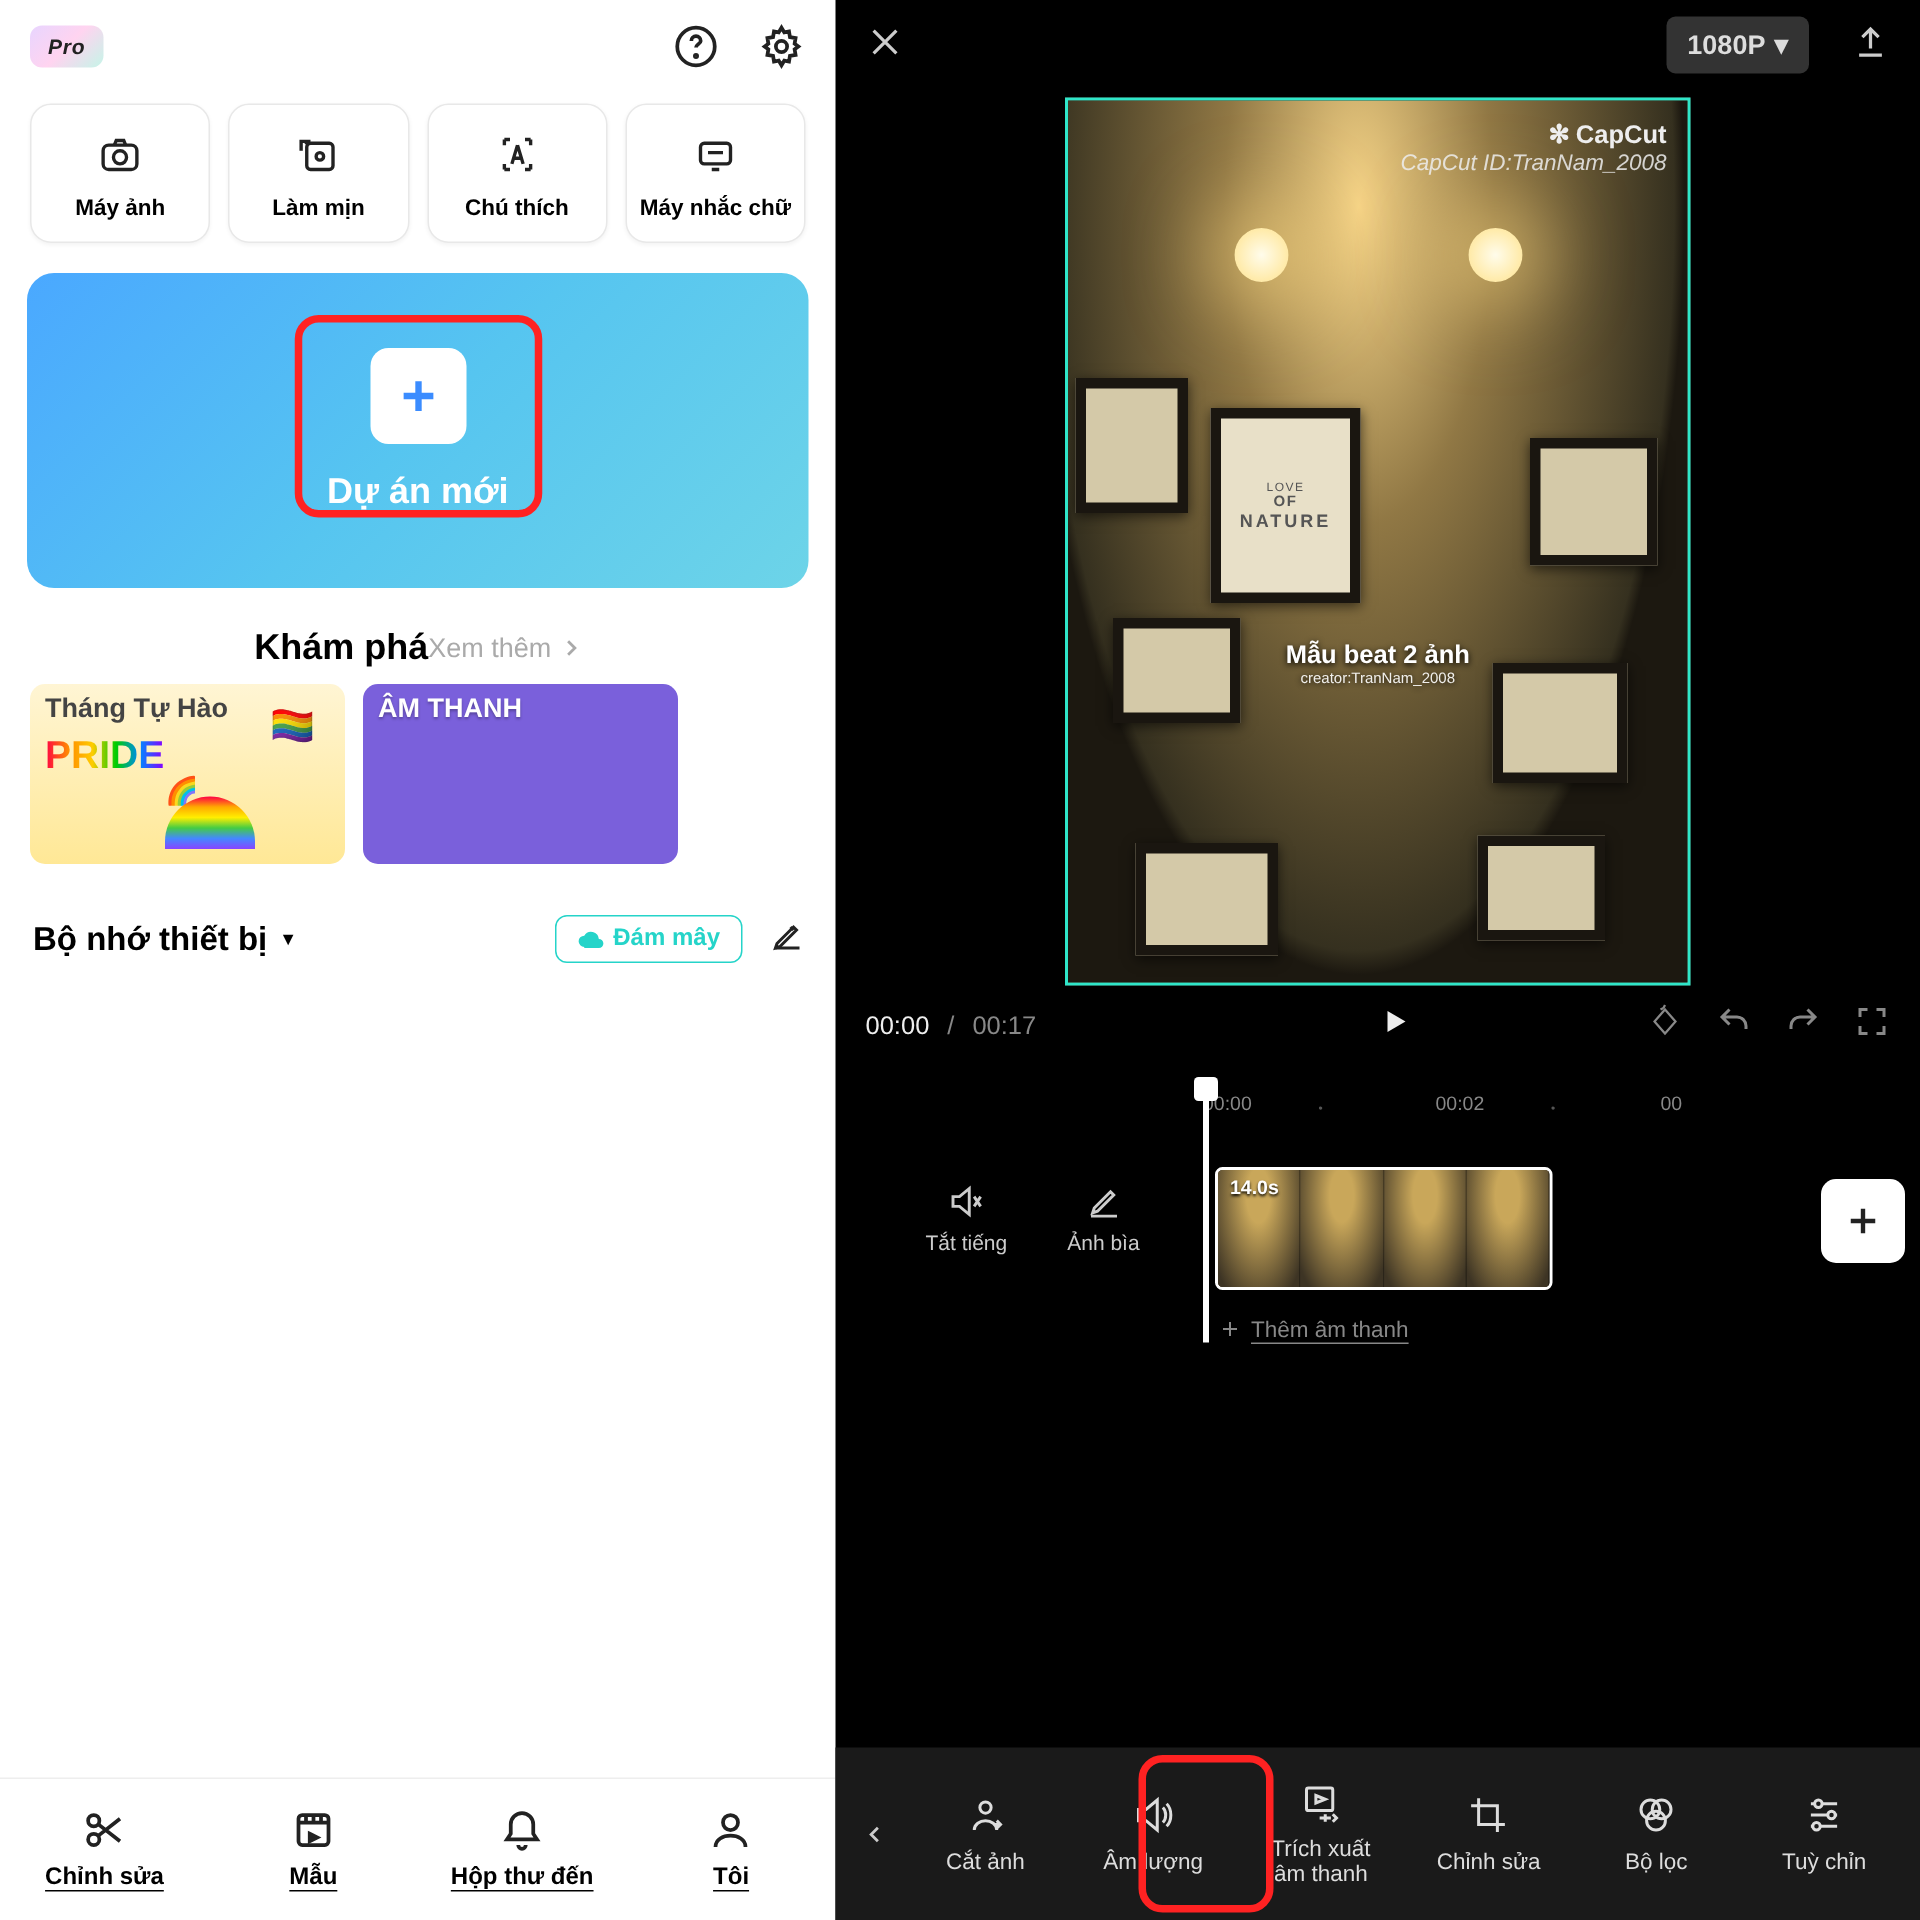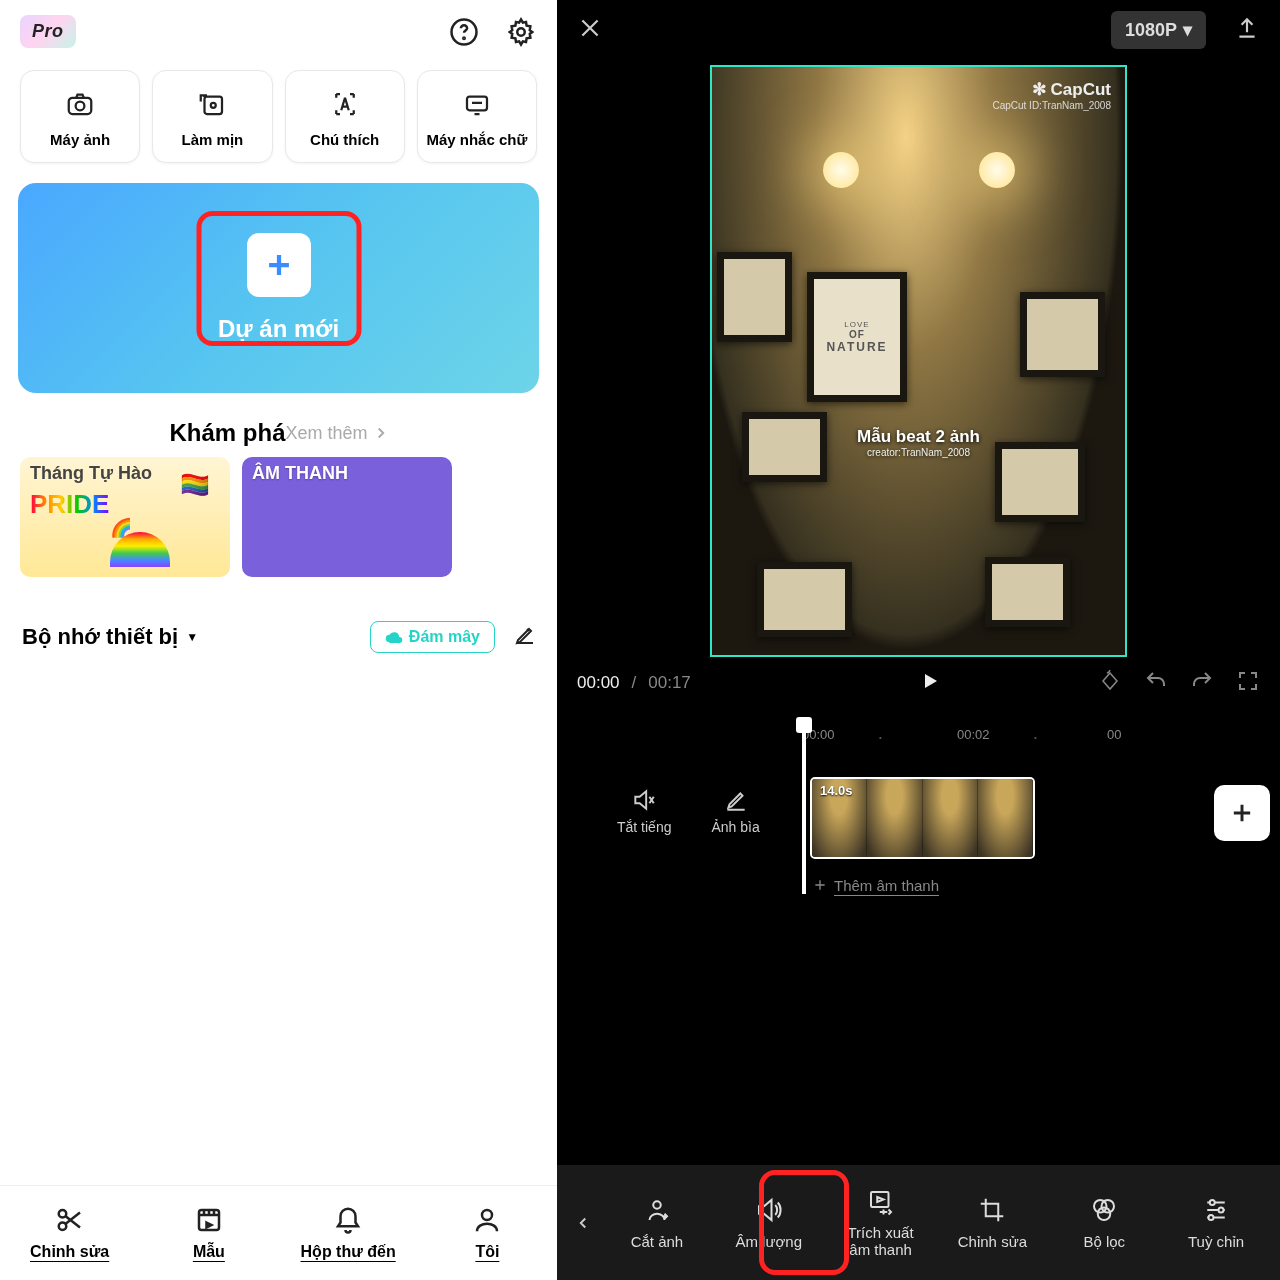--- a/index.html
+++ b/index.html
@@ -2,21 +2,21 @@
 <html><head>
 <meta charset="utf-8">
 <style>
 * { margin: 0; padding: 0; box-sizing: border-box; }
 body { font-family: -apple-system, BlinkMacSystemFont, "Segoe UI", sans-serif; background: #fff; width: 1280px; height: 1280px; display: flex; }
 .left-panel { width: 557px; height: 100%; background: #fff; display: flex; flex-direction: column; position: relative; }
 .right-panel { width: 723px; height: 100%; background: #000; display: flex; flex-direction: column; position: relative; }
 
 
 .lp-header { display: flex; align-items: center; justify-content: space-between; padding: 15px 20px 10px 20px; }
-.pro-badge { background: linear-gradient(135deg, #e8d5ff, #ffd4f0, #c5f5e8); color: #222; font-weight: 900; font-size: 18px; padding: 6px 12px; border-radius: 8px; font-style: italic; letter-spacing: 0.5px; }
+.pro-badge { background: linear-gradient(135deg, #e8d5ff, #ffd4f0, #c5f5e8); color: #222; font-weight: 900; font-size: 14px; padding: 6px 12px; border-radius: 8px; font-style: italic; letter-spacing: 0.5px; }
 .lp-header-icons { display: flex; gap: 25px; }
 .icon-btn { width: 32px; height: 32px; display: flex; align-items: center; justify-content: center; cursor: pointer; }
 .icon-btn svg { width: 30px; height: 30px; }
 
 .quick-actions { display: flex; gap: 12px; padding: 12px 20px; }
 .qa-card { flex: 1; background: #fff; border: 1px solid #e8e8e8; border-radius: 14px; padding: 18px 8px 14px; display: flex; flex-direction: column; align-items: center; gap: 12px; box-shadow: 0 1px 3px rgba(0,0,0,0.05); }
 .qa-card svg { width: 30px; height: 30px; }
 .qa-label { font-size: 15px; font-weight: 600; }
 
 .new-project { margin: 8px 18px; background: linear-gradient(135deg, #4aa8ff, #56c5f0, #6dd4e8); border-radius: 18px; padding: 50px 0; display: flex; flex-direction: column; align-items: center; position: relative; }
@@ -33,21 +33,21 @@
 .explore-card { width: 210px; height: 120px; border-radius: 10px; position: relative; flex-shrink: 0; overflow: hidden; }
 .ec1 { background: linear-gradient(180deg, #a8e89a 0%, #f5e98a 100%); }
 .ec2 { background: linear-gradient(180deg, #fff5d4 0%, #ffe896 100%); }
 .ec3 { background: #7a60db; }
 .ec-title { position: absolute; top: 6px; left: 10px; color: #fff; font-size: 18px; font-weight: 800; text-shadow: 0 1px 2px rgba(0,0,0,0.3); }
 .ec1-text { position: absolute; bottom: 14px; left: 10px; font-family: Impact, sans-serif; font-size: 24px; line-height: 0.95; color:#fff; -webkit-text-stroke: 2px #1a7a1a; font-weight: 900; }
 .ec2-text { position: absolute; top: 32px; left: 10px; font-family: Impact, sans-serif; font-size: 26px; font-weight: 900; background: linear-gradient(90deg, #f04, #ff8c00, #fc0, #0c0, #08f, #80f); -webkit-background-clip: text; -webkit-text-fill-color: transparent; }
 .ec2-deco { position: absolute; right: 10px; top: 10px; width: 120px; height: 100px; }
 .rainbow { position: absolute; bottom: 0; right: 50px; width: 60px; height: 35px; border-top-left-radius: 60px; border-top-right-radius: 60px; background: linear-gradient(180deg, #f04, #fa0, #fe0, #4c4, #48f, #84f); }
 
-.storage-row { display: flex; align-items: center; gap: 8px; padding: 44px 20px 10px 22px; }
+.storage-row { display: flex; align-items: center; gap: 8px; padding: 34px 20px 10px 22px; }
 .storage-title { font-size: 22px; font-weight: 800; }
 .storage-caret { font-size: 12px; }
 .storage-right { margin-left: auto; display: flex; align-items: center; gap: 18px; }
 .cloud-btn { border: 1.5px solid #25d4c9; color: #25d4c9; font-size: 16px; font-weight: 600; padding: 6px 14px; border-radius: 8px; display: flex; align-items: center; gap: 6px; }
 .edit-pen svg { width: 24px; height: 24px; }
 
 .empty-msg { text-align: center; color: #888; font-size: 20px; padding-top: 200px; }
 
 .bottom-nav { position: absolute; bottom: 0; left: 0; right: 0; height: 95px; display: flex; border-top: 1px solid #eee; background: #fff; }
 .bn-item { flex: 1; display: flex; flex-direction: column; align-items: center; justify-content: center; gap: 8px; }
@@ -58,21 +58,21 @@
 .rp-header { height: 60px; display: flex; align-items: center; padding: 0 20px; gap: 20px; }
 .rp-close svg { width: 26px; height: 26px; stroke: #ccc; }
 .rp-header-right { margin-left: auto; display: flex; align-items: center; gap: 28px; }
 .res-btn { background: #333; color: #ddd; font-size: 18px; font-weight: 600; padding: 8px 14px; border-radius: 6px; display: flex; align-items: center; gap: 6px; }
 .export-icon svg { width: 26px; height: 26px; stroke: #ccc; }
 
 .preview { width: 417px; height: 592px; margin: 5px auto 0; border: 2px solid #2fe6c9; position: relative; background: #3d3424; overflow: hidden; }
 .pv-dark { position: absolute; inset: 0; background: radial-gradient(ellipse at 47% 12%, rgba(255,220,140,0.95) 0px, rgba(200,165,90,0.6) 90px, #35301f 210px, #1c1810 70%); }
 .pv-watermark { position: absolute; top: 12px; right: 14px; text-align: right; color: #eee; }
 .pv-wm-logo { font-size: 17px; font-weight: 800; display: flex; align-items: center; gap: 4px; justify-content: flex-end; }
-.pv-wm-sub { font-size: 10px; opacity: 0.85; }
+.pv-wm-sub { font-size: 15px; opacity: 0.85; font-style: italic; }
 .pv-lamp { position: absolute; top: 85px; left: 50%; transform: translateX(-50%); display: flex; gap: 120px; }
 .bulb { width: 36px; height: 36px; background: radial-gradient(circle, #fffceb, #ffe28a); border-radius: 50%; box-shadow: 0 0 50px 20px rgba(255,220,130,0.5); }
 .frame { position: absolute; border: 7px solid #1a1610; background: #d4c9a8; box-shadow: 0 2px 8px rgba(0,0,0,0.6); }
 .f-nature { top: 205px; left: 95px; width: 100px; height: 130px; background: #e8e0c8; display:flex; flex-direction:column; align-items:center; justify-content:center; font-size:9px; color:#555; letter-spacing:1px; }
 .f-nature .n1 { font-size: 8px; }
 .f-nature .n2 { font-size: 10px; font-weight: bold; }
 .f-nature .n3 { font-size: 12px; font-weight: 900; letter-spacing: 2px; }
 .f2 { top: 225px; right: 20px; width: 85px; height: 85px; }
 .f3 { top: 185px; left: 5px; width: 75px; height: 90px; }
 .f4 { top: 345px; left: 30px; width: 85px; height: 70px; }

